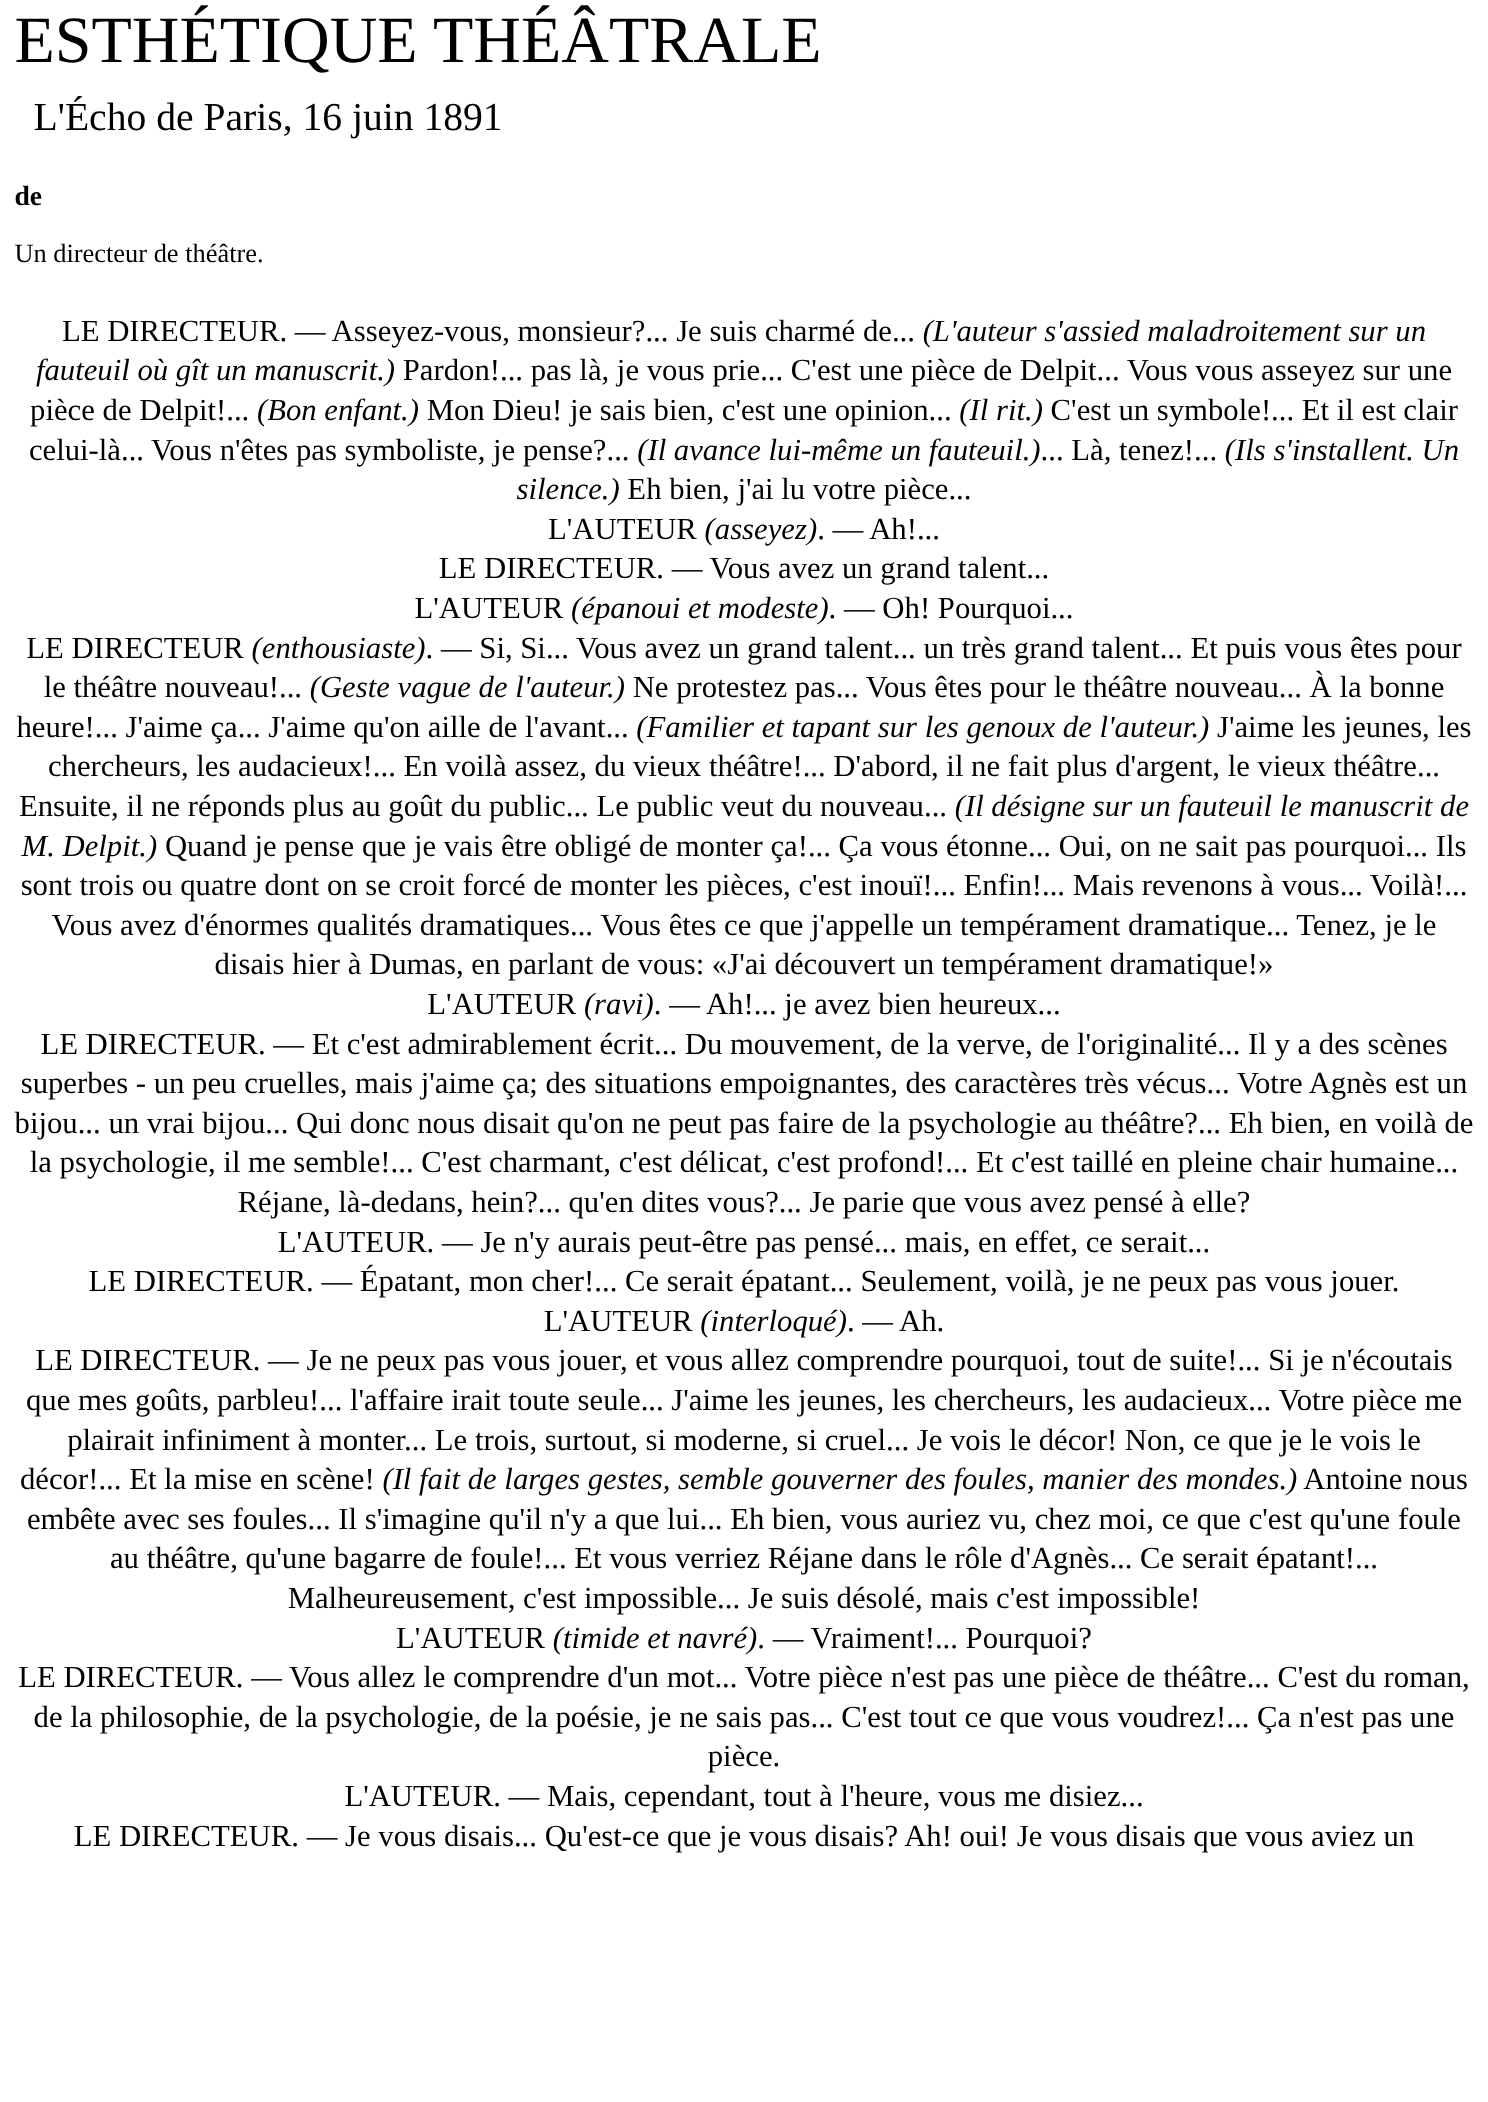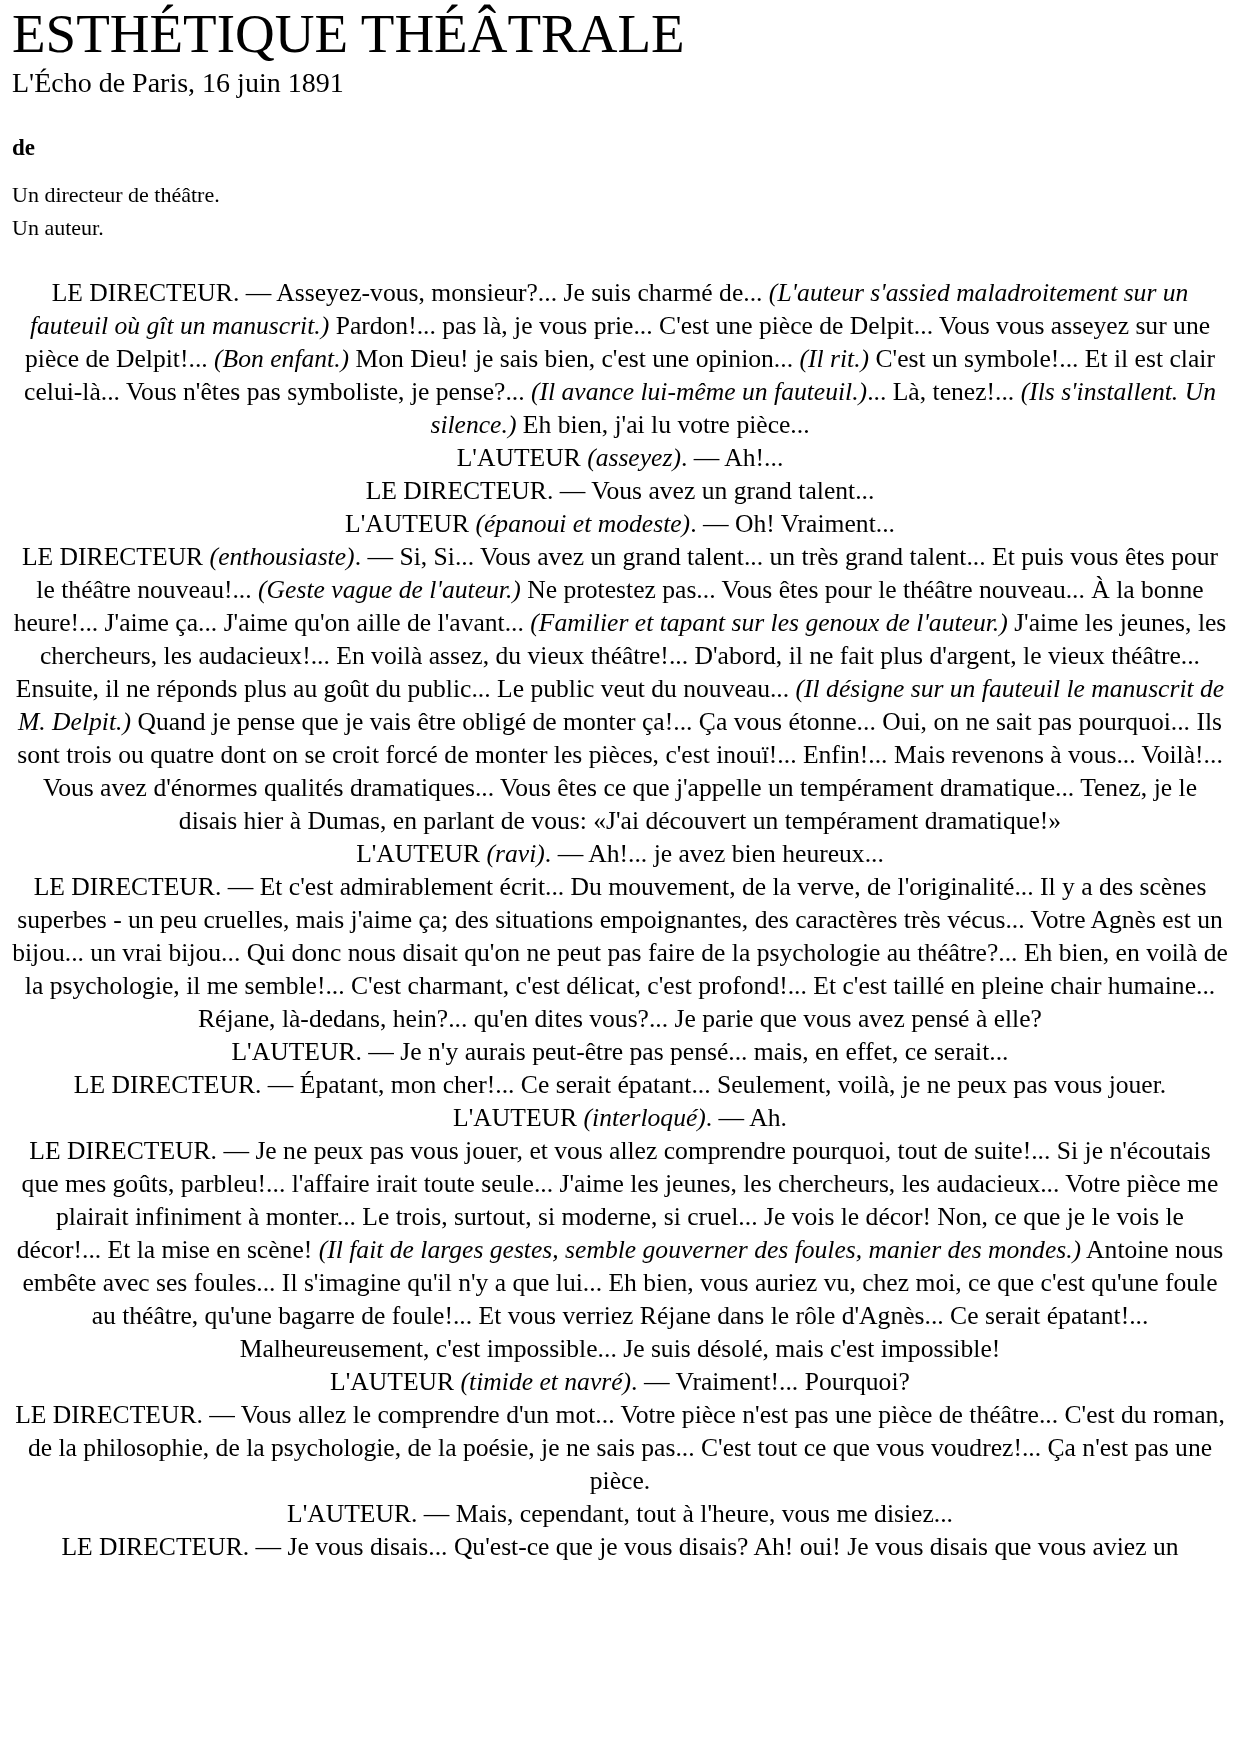--- a/index.html
+++ b/index.html
@@ -22,22 +22,22 @@
     .title {
       margin: 0;
       font-weight: normal;
       font-size: 55px;
       line-height: 64px;
       height: 64px;
       padding-top: 2px;
       letter-spacing: 0px;
     }
     .source {
-      margin: 0;
-      font-size: 28px;
+      margin: 16px;
+      font-size: 33px;
       line-height: 33px;
       height: 33px;
     }
     .byline-de {
       margin: 32px 0 0 0;
       font-size: 23px;
       line-height: 33px;
       height: 33px;
       font-weight: bold;
     }
@@ -66,28 +66,27 @@
 </head>
 <body>
 
 <div class="page">
   <h1 class="title">ESTHÉTIQUE THÉÂTRALE</h1>
   <div class="source">L'Écho de Paris, 16 juin 1891</div>
   <div class="byline-de">de</div>
 
   <div class="cast">
     <div>Un directeur de théâtre.</div>
-    <div>Un auteur.</div>
   </div>
 
   <div class="body" id="dialogue">
       <div class="speech"><span>LE DIRECTEUR.</span><span> — Asseyez-vous, monsieur?... Je suis charmé de... </span><em>(L'auteur s'assied maladroitement sur un fauteuil où gît un manuscrit.)</em><span> Pardon!... pas là, je vous prie... C'est une pièce de Delpit... Vous vous asseyez sur une pièce de Delpit!... </span><em>(Bon enfant.)</em><span> Mon Dieu! je sais bien, c'est une opinion... </span><em>(Il rit.)</em><span> C'est un symbole!... Et il est clair celui-là... Vous n'êtes pas symboliste, je pense?... </span><em>(Il avance lui-même un fauteuil.)</em><span>... Là, tenez!... </span><em>(Ils s'installent. Un silence.)</em><span> Eh bien, j'ai lu votre pièce...</span></div>
       <div class="speech"><span>L'AUTEUR</span><span> </span><em>(asseyez)</em><span>. — Ah!...</span></div>
       <div class="speech"><span>LE DIRECTEUR.</span><span> — Vous avez un grand talent...</span></div>
-      <div class="speech"><span>L'AUTEUR</span><span> </span><em>(épanoui et modeste)</em><span>. — Oh! Vraiment...</span></div>
+      <div class="speech"><span>L'AUTEUR</span><span> </span><em>(épanoui et modeste)</em><span>. — Oh! Pourquoi...</span></div>
       <div class="speech"><span>LE DIRECTEUR</span><span> </span><em>(enthousiaste)</em><span>. — Si, Si... Vous avez un grand talent... un très grand talent... Et puis vous êtes pour le théâtre nouveau!... </span><em>(Geste vague de l'auteur.)</em><span> Ne protestez pas... Vous êtes pour le théâtre nouveau... À la bonne heure!... J'aime ça... J'aime qu'on aille de l'avant... </span><em>(Familier et tapant sur les genoux de l'auteur.)</em><span> J'aime les jeunes, les chercheurs, les audacieux!... En voilà assez, du vieux théâtre!... D'abord, il ne fait plus d'argent, le vieux théâtre... Ensuite, il ne réponds plus au goût du public... Le public veut du nouveau... </span><em>(Il désigne sur un fauteuil le manuscrit de M. Delpit.)</em><span> Quand je pense que je vais être obligé de monter ça!... Ça vous étonne... Oui, on ne sait pas pourquoi... Ils sont trois ou quatre dont on se croit forcé de monter les pièces, c'est inouï!... Enfin!... Mais revenons à vous... Voilà!... Vous avez d'énormes qualités dramatiques... Vous êtes ce que j'appelle un tempérament dramatique... Tenez, je le disais hier à Dumas, en parlant de vous: «J'ai découvert un tempérament dramatique!»</span></div>
       <div class="speech"><span>L'AUTEUR</span><span> </span><em>(ravi)</em><span>. — Ah!... je avez bien heureux...</span></div>
       <div class="speech"><span>LE DIRECTEUR.</span><span> — Et c'est admirablement écrit... Du mouvement, de la verve, de l'originalité... Il y a des scènes superbes - un peu cruelles, mais j'aime ça; des situations empoignantes, des caractères très vécus... Votre Agnès est un bijou... un vrai bijou... Qui donc nous disait qu'on ne peut pas faire de la psychologie au théâtre?... Eh bien, en voilà de la psychologie, il me semble!... C'est charmant, c'est délicat, c'est profond!... Et c'est taillé en pleine chair humaine... Réjane, là-dedans, hein?... qu'en dites vous?... Je parie que vous avez pensé à elle?</span></div>
       <div class="speech"><span>L'AUTEUR.</span><span> — Je n'y aurais peut-être pas pensé... mais, en effet, ce serait...</span></div>
       <div class="speech"><span>LE DIRECTEUR.</span><span> — Épatant, mon cher!... Ce serait épatant... Seulement, voilà, je ne peux pas vous jouer.</span></div>
       <div class="speech"><span>L'AUTEUR</span><span> </span><em>(interloqué)</em><span>. — Ah.</span></div>
       <div class="speech"><span>LE DIRECTEUR.</span><span> — Je ne peux pas vous jouer, et vous allez comprendre pourquoi, tout de suite!... Si je n'écoutais que mes goûts, parbleu!... l'affaire irait toute seule... J'aime les jeunes, les chercheurs, les audacieux... Votre pièce me plairait infiniment à monter... Le trois, surtout, si moderne, si cruel... Je vois le décor! Non, ce que je le vois le décor!... Et la mise en scène! </span><em>(Il fait de larges gestes, semble gouverner des foules, manier des mondes.)</em><span> Antoine nous embête avec ses foules... Il s'imagine qu'il n'y a que lui... Eh bien, vous auriez vu, chez moi, ce que c'est qu'une foule au théâtre, qu'une bagarre de foule!... Et vous verriez Réjane dans le rôle d'Agnès... Ce serait épatant!... Malheureusement, c'est impossible... Je suis désolé, mais c'est impossible!</span></div>
       <div class="speech"><span>L'AUTEUR</span><span> </span><em>(timide et navré)</em><span>. — Vraiment!... Pourquoi?</span></div>
       <div class="speech"><span>LE DIRECTEUR.</span><span> — Vous allez le comprendre d'un mot... Votre pièce n'est pas une pièce de théâtre... C'est du roman, de la philosophie, de la psychologie, de la poésie, je ne sais pas... C'est tout ce que vous voudrez!... Ça n'est pas une pièce.</span></div>
       <div class="speech"><span>L'AUTEUR.</span><span> — Mais, cependant, tout à l'heure, vous me disiez...</span></div>

